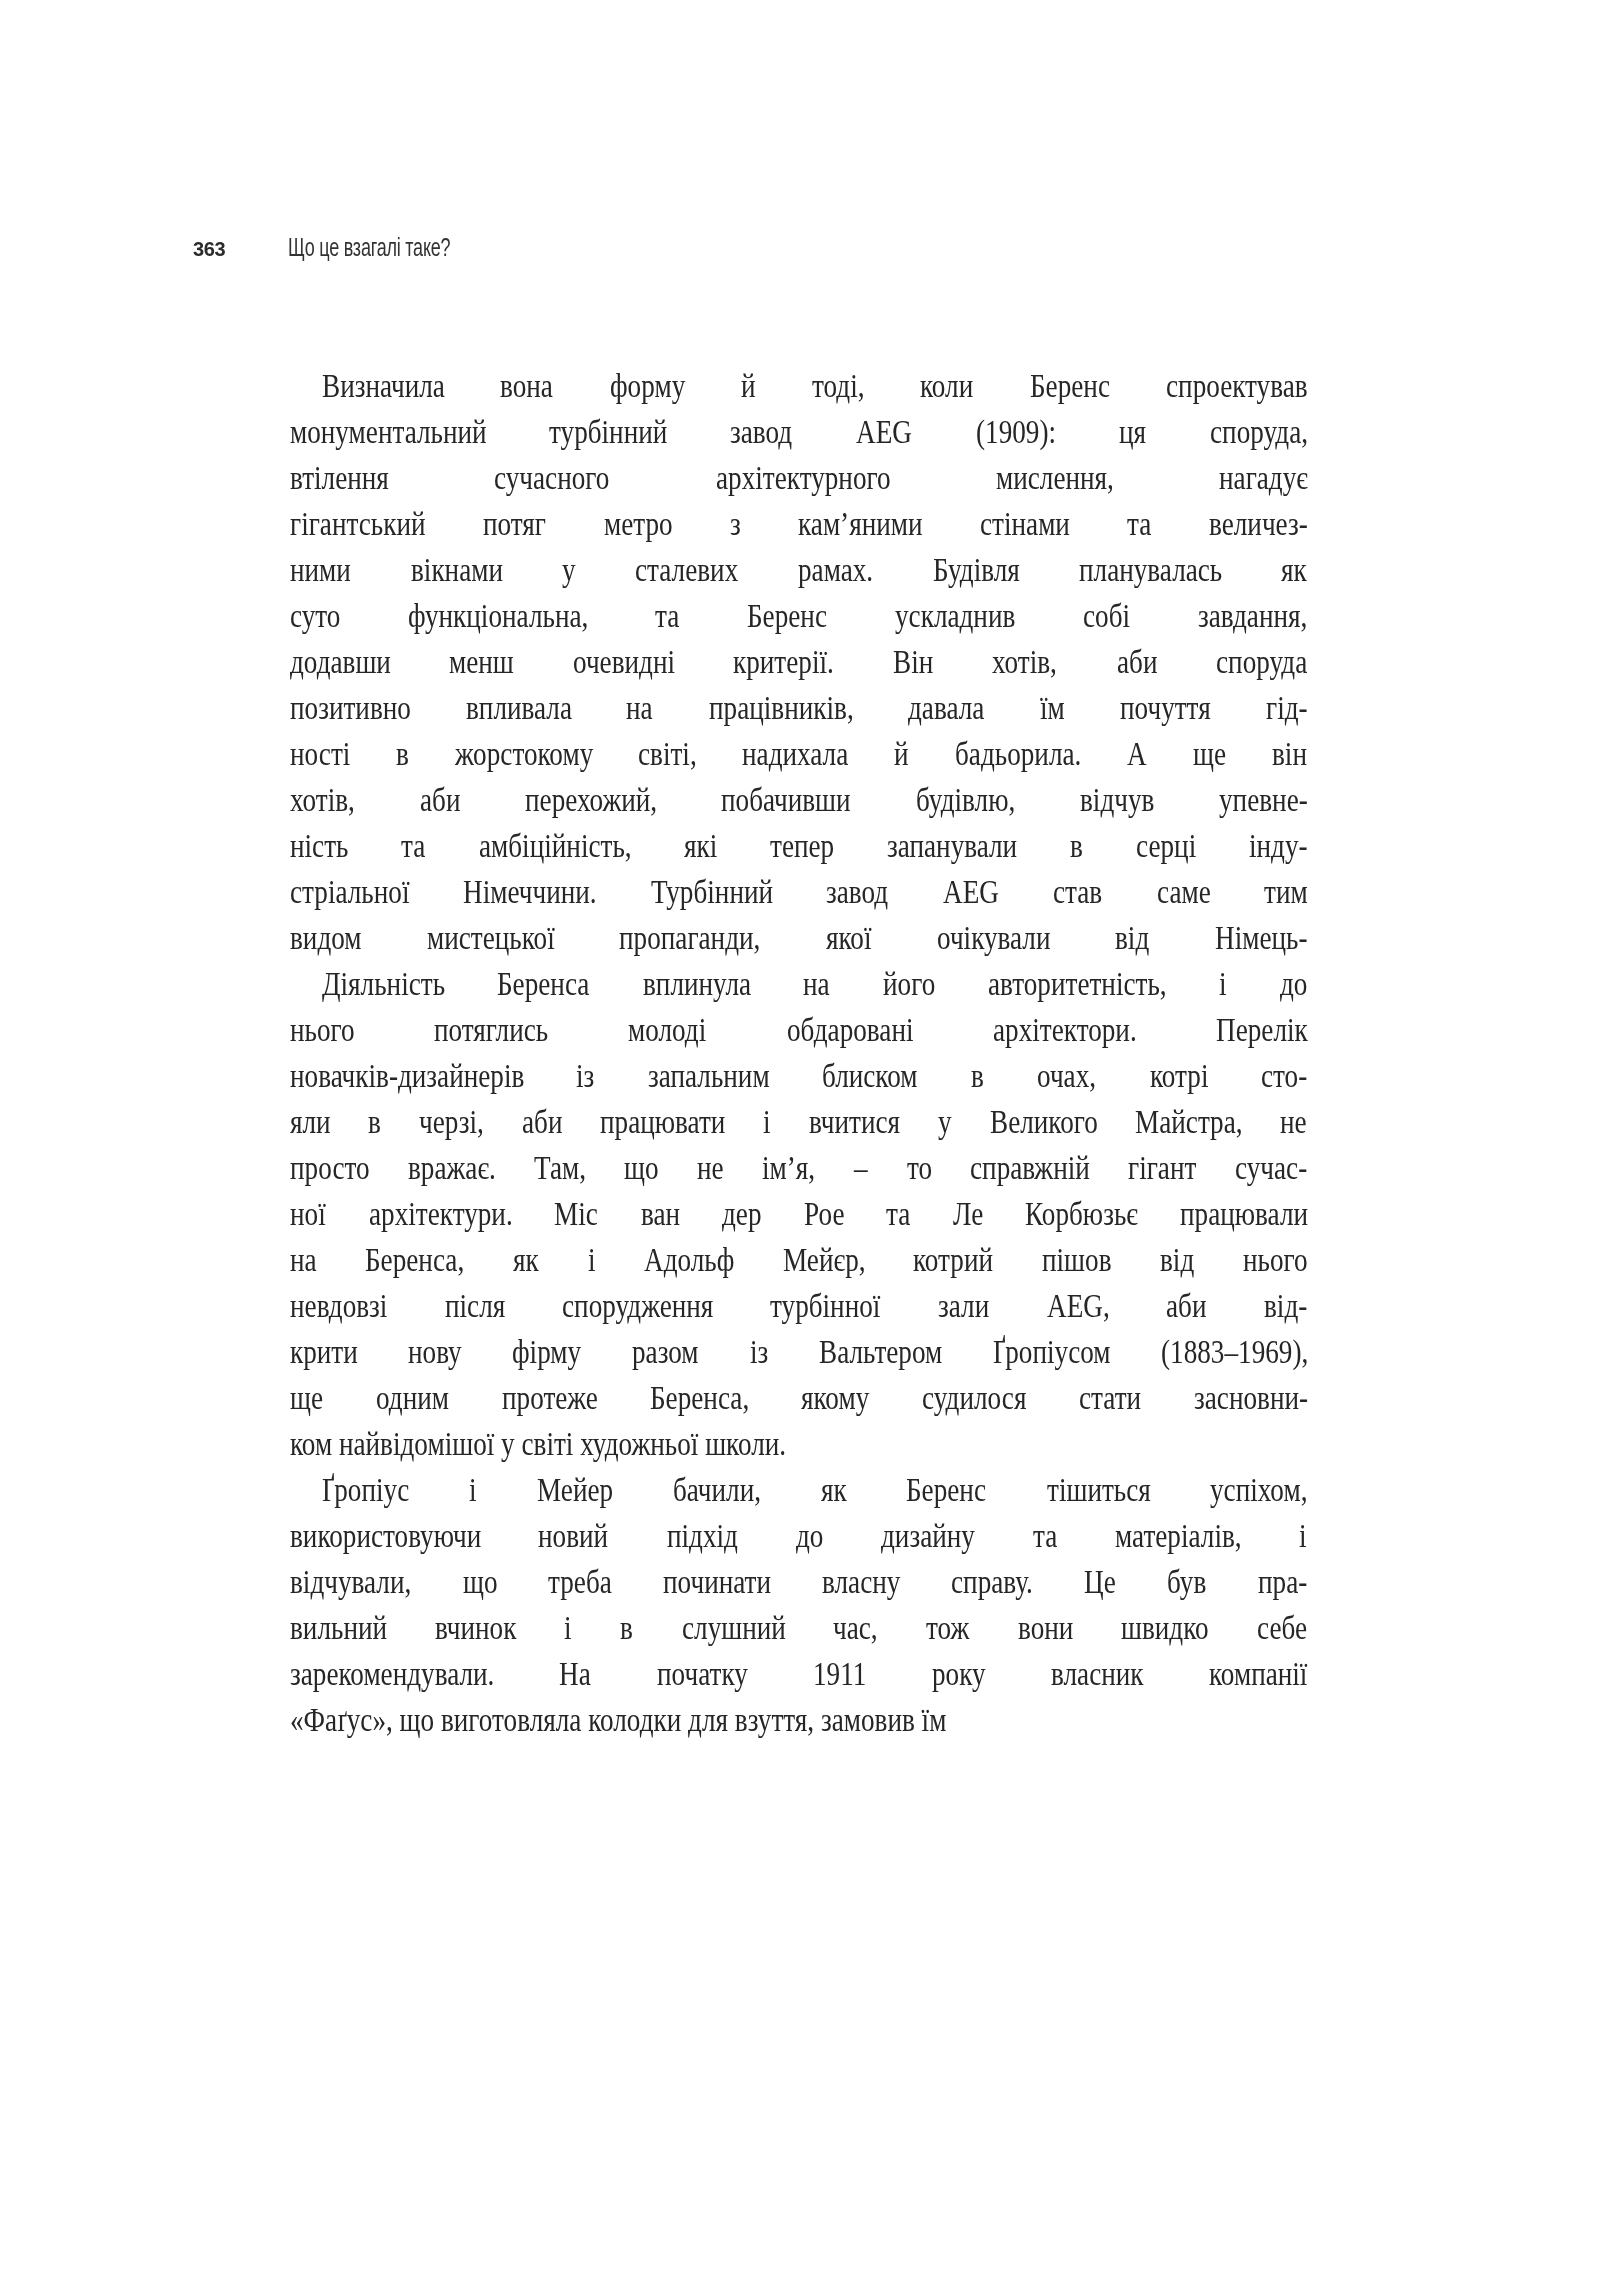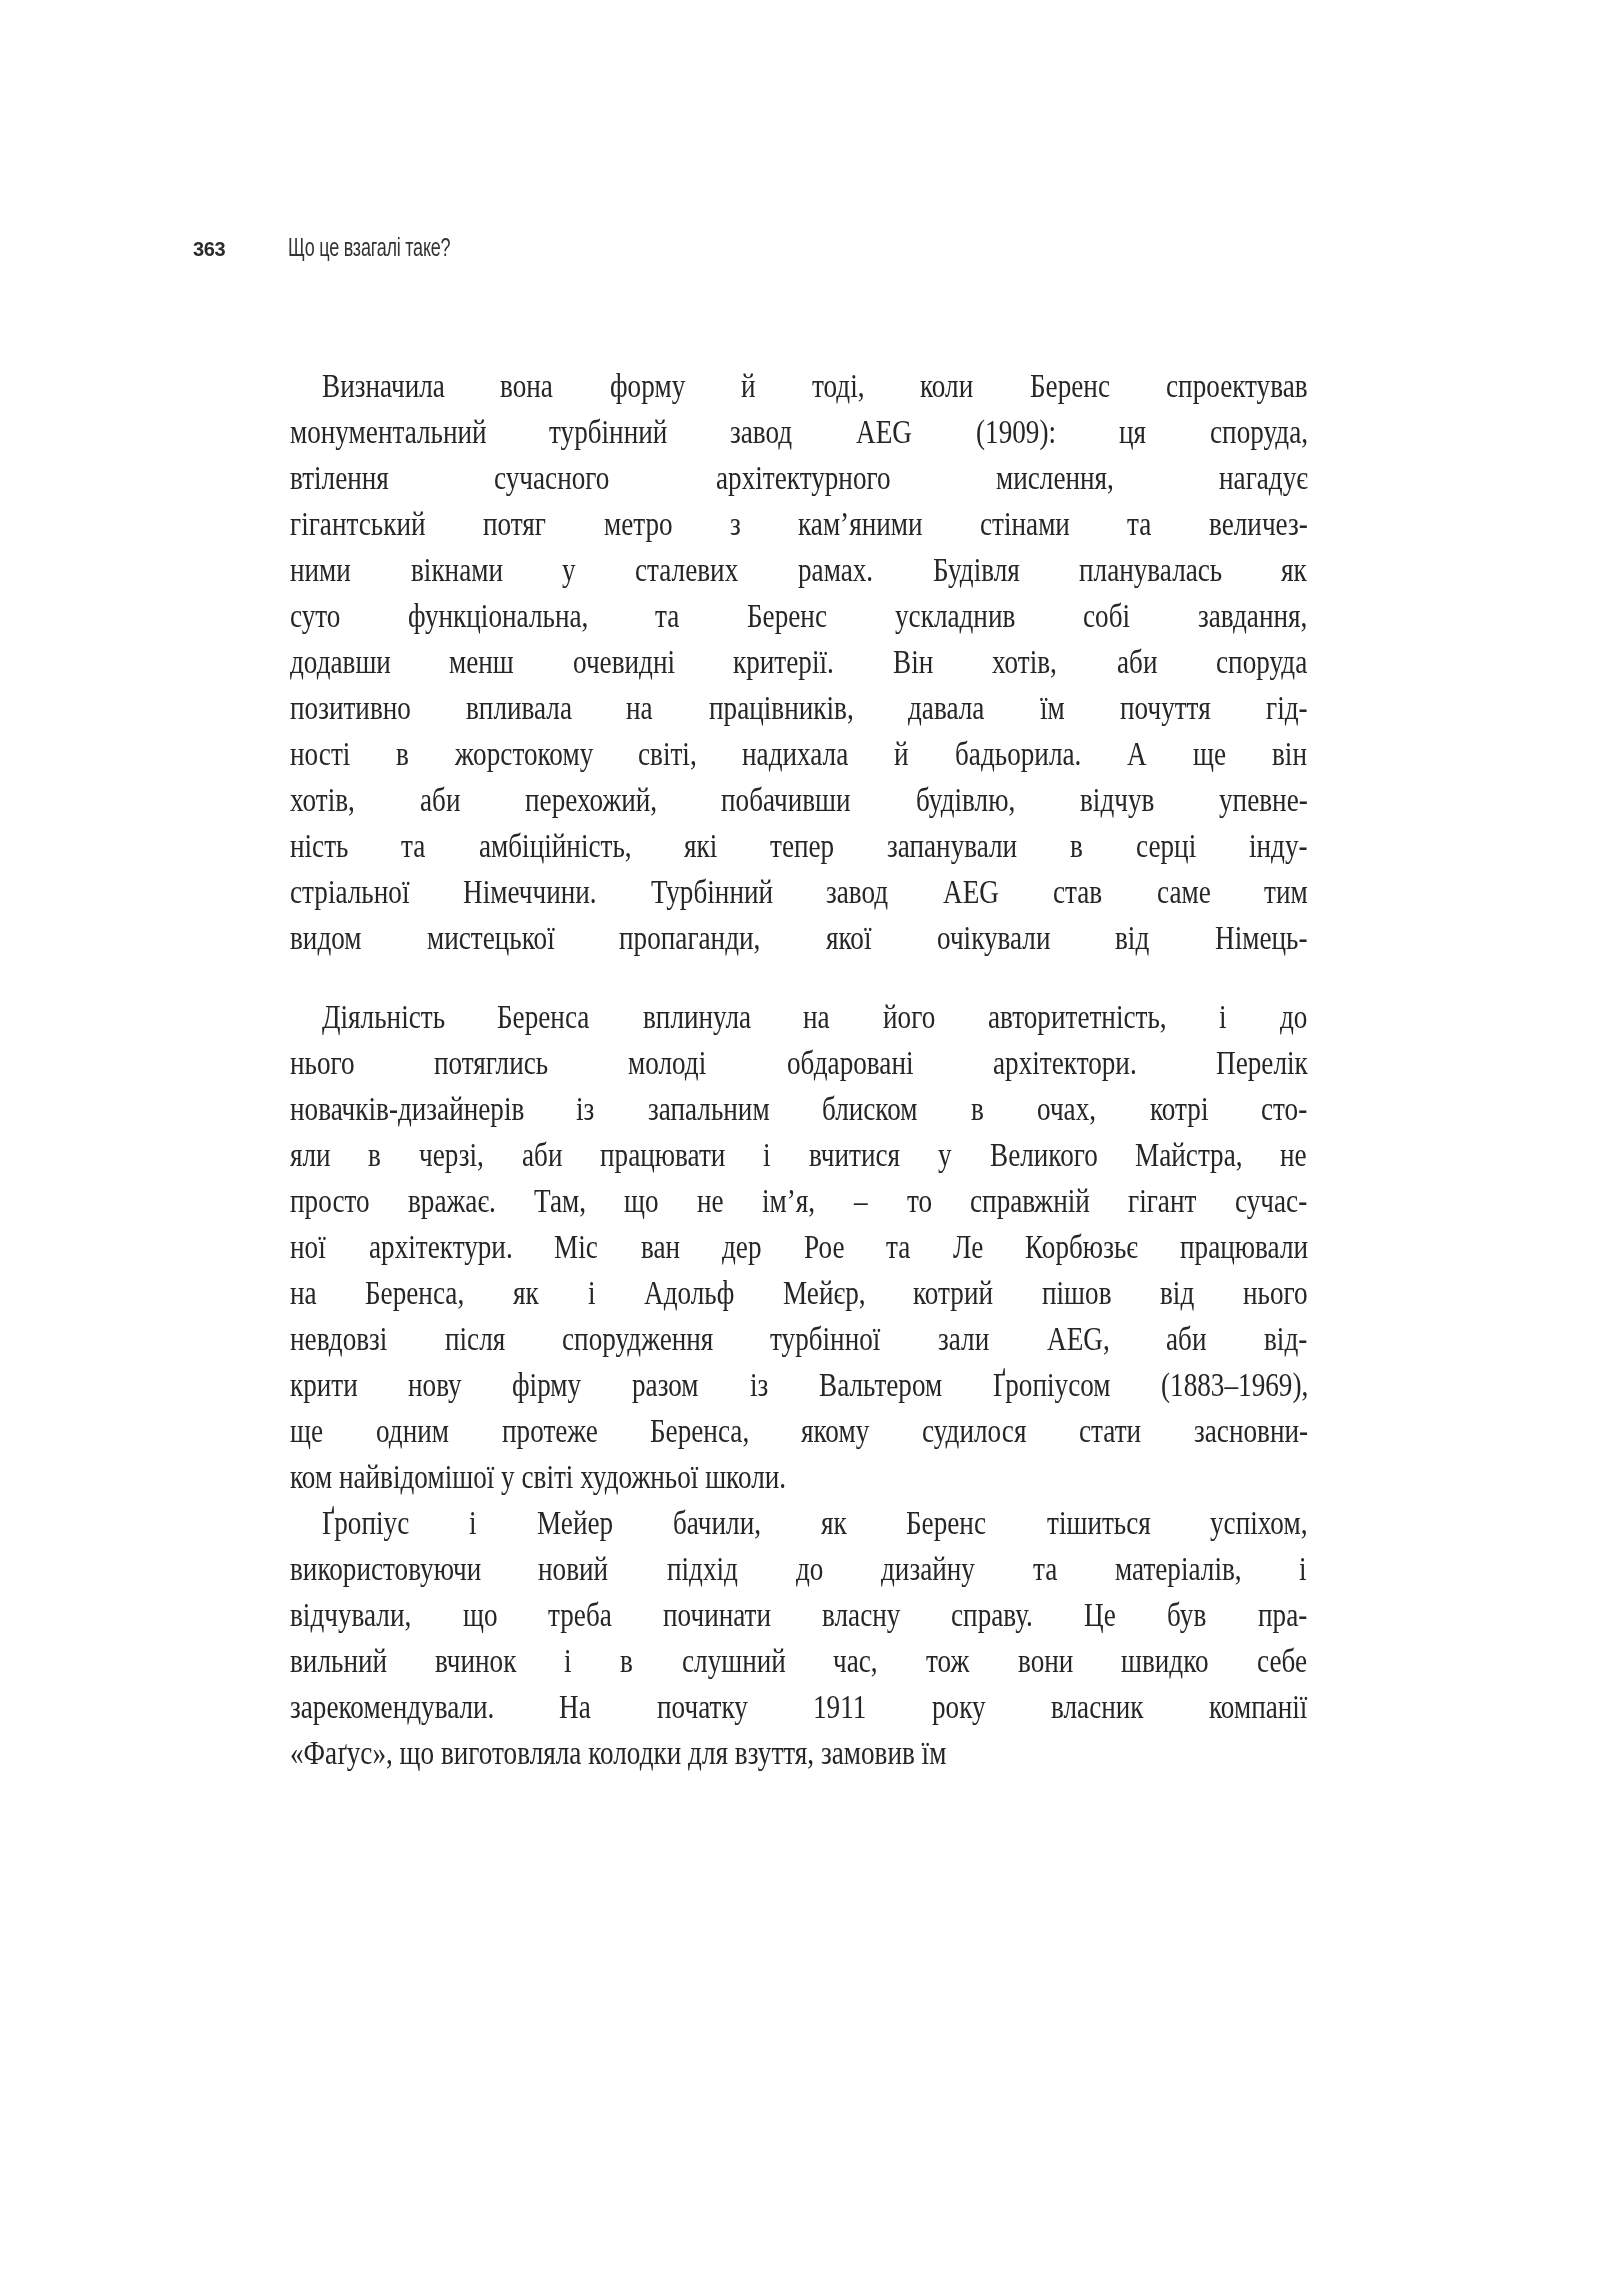--- a/index.html
+++ b/index.html
@@ -214,21 +214,21 @@
           <span style="display: inline-block; width: 127px; transform: scaleX(0.8); transform-origin: left center;">мистецької</span>
           <span style="display: inline-block; width: 141px; transform: scaleX(0.8); transform-origin: left center;">пропаганди,</span>
           <span style="display: inline-block; width: 45px; transform: scaleX(0.8); transform-origin: left center;">якої</span>
           <span style="display: inline-block; width: 113px; transform: scaleX(0.8); transform-origin: left center;">очікували</span>
           <span style="display: inline-block; width: 34px; transform: scaleX(0.8); transform-origin: left center;">від</span>
           <span style="display: inline-block; width: 92px; transform: scaleX(0.8); transform-origin: left center;">Німець-</span>
         </div>
       </div>
     </div>
     <div>
-      <div class="line" style="padding-left: 32px; margin-top: 33px;">
+      <div class="line" style="padding-left: 32px;">
         <div class="justify" style="width: 985px;">
           <span style="display: inline-block; width: 122px; transform: scaleX(0.8); transform-origin: left center;">Діяльність</span>
           <span style="display: inline-block; width: 92px; transform: scaleX(0.8); transform-origin: left center;">Беренса</span>
           <span style="display: inline-block; width: 107px; transform: scaleX(0.8); transform-origin: left center;">вплинула</span>
           <span style="display: inline-block; width: 26.5px; transform: scaleX(0.8); transform-origin: left center;">на</span>
           <span style="display: inline-block; width: 52px; transform: scaleX(0.8); transform-origin: left center;">його</span>
           <span style="display: inline-block; width: 178px; transform: scaleX(0.8); transform-origin: left center;">авторитетність,</span>
           <span style="display: inline-block; width: 7.5px; transform: scaleX(0.8); transform-origin: left center;">і</span>
           <span style="display: inline-block; width: 27px; transform: scaleX(0.8); transform-origin: left center;">до</span>
         </div>

